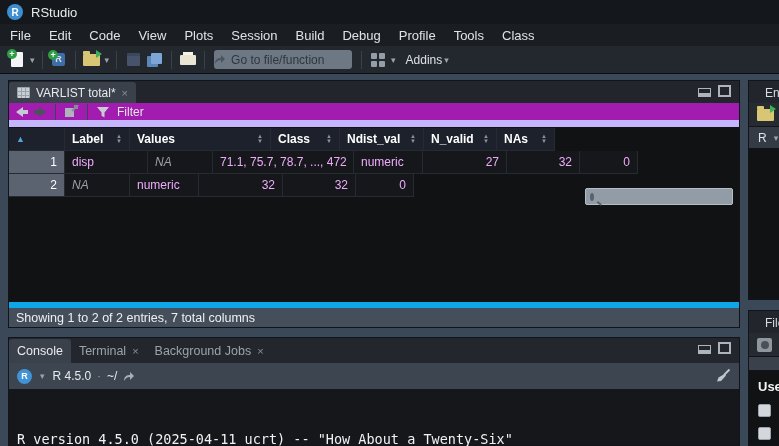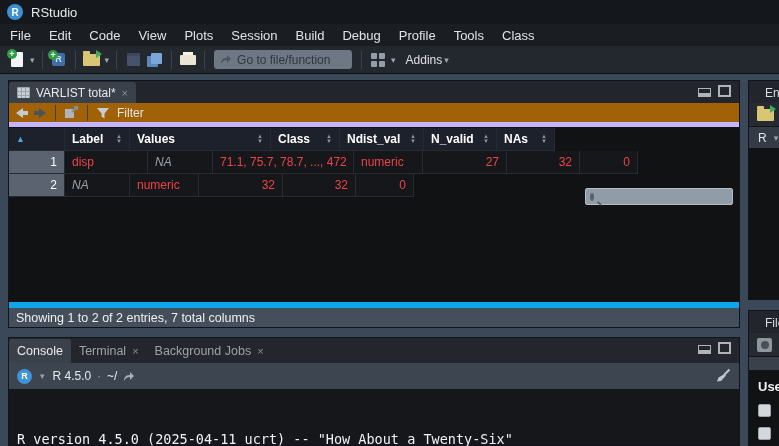--- a/index.html
+++ b/index.html
@@ -36,21 +36,21 @@
   .folder-arrow { position:absolute; right:-2px; top:-4px; width:0; height:0;
     border-left:6px solid #3fae5a; border-top:4px solid transparent; border-bottom:4px solid transparent; }
   .ic-save { width:13px; height:13px; background:#46536a; border-radius:1px; border-top:3px solid #3b475c; }
   .ic-disk { position:relative; width:16px; height:14px; }
   .ic-disk i { position:absolute; width:11px; height:11px; background:#7ca6d8; border-radius:1px; }
   .ic-disk i:first-child { left:0; top:3px; background:#5d87b9; }
   .ic-disk i:last-child { left:4px; top:0; }
   .ic-print { width:16px; height:10px; background:#e9e5d3; border-radius:1px; position:relative; }
   .ic-print::before { content:""; position:absolute; top:-3px; left:3px; width:10px; height:3px; background:#f6f3e6; }
   .goto-box { width:138px; height:19px; background:#6d7884; border-radius:3px; margin:0 4px;
-    display:flex; align-items:center; padding:0 6px; gap:5px; }
+    display:flex; align-items:center; padding:0 0; gap:5px; }
   .goto-text { color:#2f363e; font-size:12px; white-space:nowrap; }
   .ic-grid { width:14px; height:14px; display:grid; grid-template-columns:6px 6px; grid-template-rows:6px 6px; gap:2px; }
   .ic-grid i { background:#959ea8; border-radius:1px; }
   .addins-label { color:#dde1e5; font-size:12px; margin-left:8px; }
 
   
   .pane { position:absolute; background:#101214; border:1px solid #11141a; }
   .tabbar { height:22px; background:#22262c; display:flex; align-items:flex-end; position:relative; }
   .tab { height:21px; display:flex; align-items:center; padding:0 8px; gap:6px; font-size:12px; color:#e8eaec; }
   .tab.active { background:#3a414b; border-radius:3px 3px 0 0; }
@@ -58,36 +58,36 @@
   .tab.inactive { color:#9ba2aa; }
   .minmax { position:absolute; right:8px; top:4px; display:flex; gap:7px; align-items:flex-end; }
   .ic-min { width:13px; height:9px; border:1px solid #aeb4bb; border-bottom:4px solid #aeb4bb; }
   .ic-max { width:13px; height:12px; border:2px solid #aeb4bb; }
 
   
   .source-pane { left:8px; top:80px; width:732px; height:248px; }
   .ic-sheet { width:13px; height:11px; background:#c9ced4; border-radius:1px;
     background-image:linear-gradient(#9aa1a8 1px, transparent 1px), linear-gradient(90deg,#9aa1a8 1px, transparent 1px);
     background-size:4px 4px; }
-  .viewer-toolbar { height:24px; background:#a16207; border-bottom:5px solid #c4b5fd;
+  .viewer-toolbar { height:24px; background:#a21caf; border-bottom:7px solid #c4b5fd;
     display:flex; align-items:center; padding:0 6px; gap:4px; }
   .vsep { width:1px; height:16px; background:#3c434c; margin:0 4px; }
   .filter-label { color:#e3e7ea; font-size:12px; margin-left:3px; }
   .search-box { position:absolute; right:6px; top:107px; width:148px; height:17px; background:#929ca7;
     border:1px solid #b6bdc5; border-radius:2px; display:flex; align-items:center; padding:0 4px; }
   .mag { width:8px; height:8px; border:2px solid #59636d; border-radius:50%; position:relative; }
   .mag::after { content:""; position:absolute; left:6px; top:6px; width:5px; height:2px;
     background:#59636d; transform:rotate(40deg); transform-origin:0 0; }
   .search-input { flex:1; background:transparent; border:none; outline:none; height:14px; }
 
   
   .vtable { position:absolute; left:0; top:47px; width:630px; }
   .vrow { display:flex; }
   .vcell { height:23px; border-right:1px solid #262b33; border-bottom:1px solid #262b33;
-    display:flex; align-items:center; padding:0 7px; font-size:12px; color:#ef4444;
+    display:flex; align-items:center; padding:0 7px; font-size:12px; color:#f0abfc;
     background:#15171b; white-space:nowrap; overflow:hidden; }
   .vhead .vcell { background:#1c212b; font-weight:bold; color:#fff; justify-content:space-between; }
   .c0 { width:56px; justify-content:flex-end; }
   .c1 { width:83px; } .c2 { width:65px; } .c3 { width:141px; } .c4 { width:69px; }
   .c5 { width:84px; justify-content:flex-end; } .c6 { width:73px; justify-content:flex-end; }
   .c7 { width:58px; justify-content:flex-end; }
   .rownum { background:#5b6370 !important; color:#fff; font-weight:normal; }
   .sort { display:flex; flex-direction:column; line-height:5px; font-size:6px; color:#8a929c; margin-left:4px; }
   .sort-active { color:#53a2e0; font-size:9px; line-height:9px; }
   .na { font-style:italic; color:#9aa1a8; }

